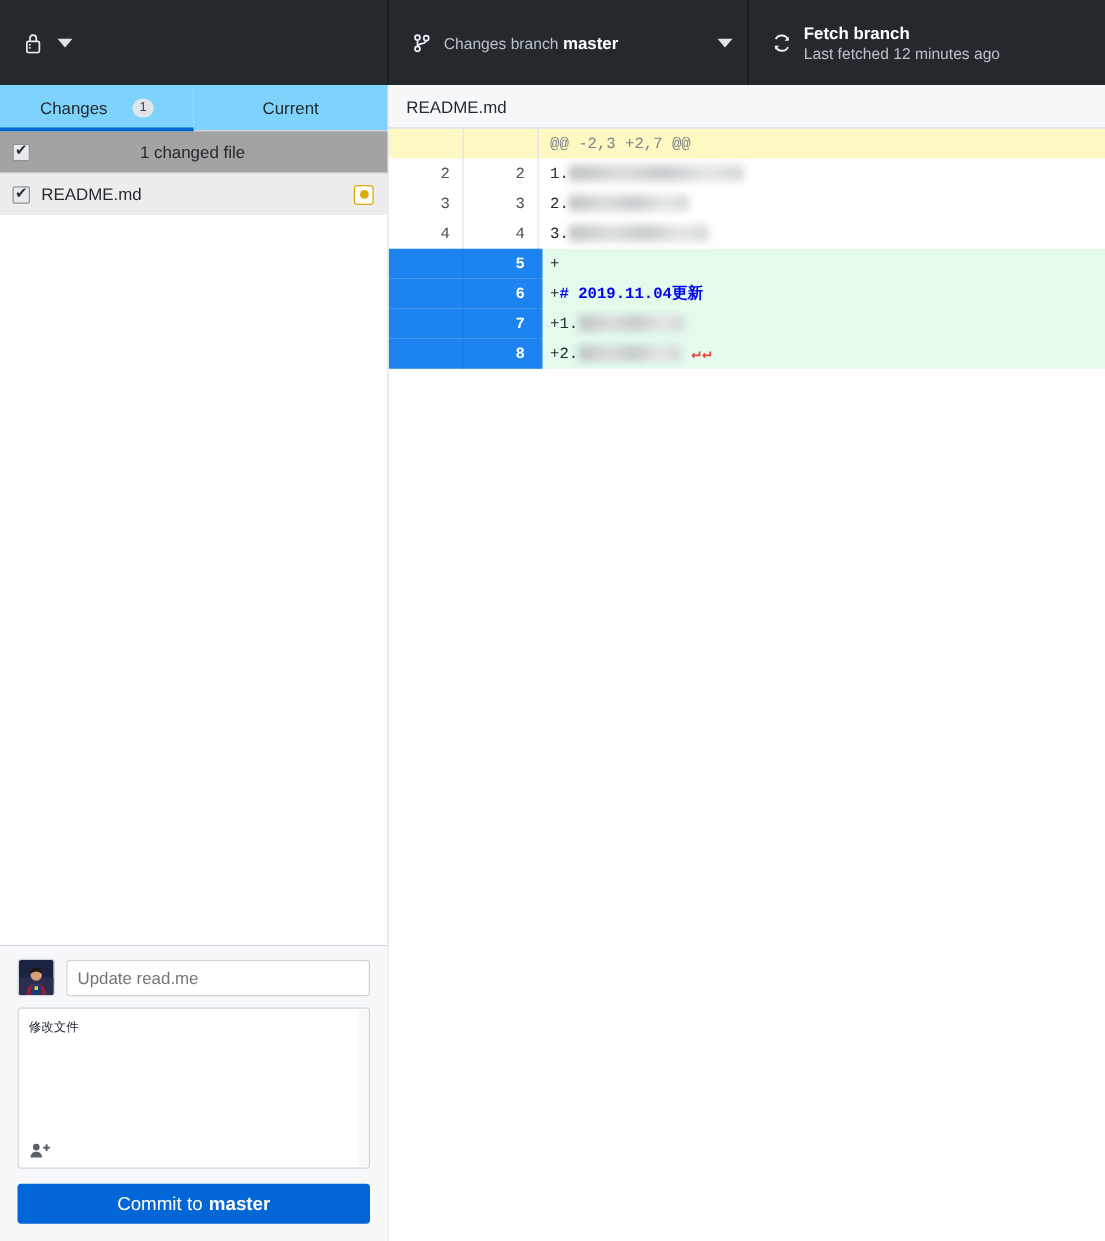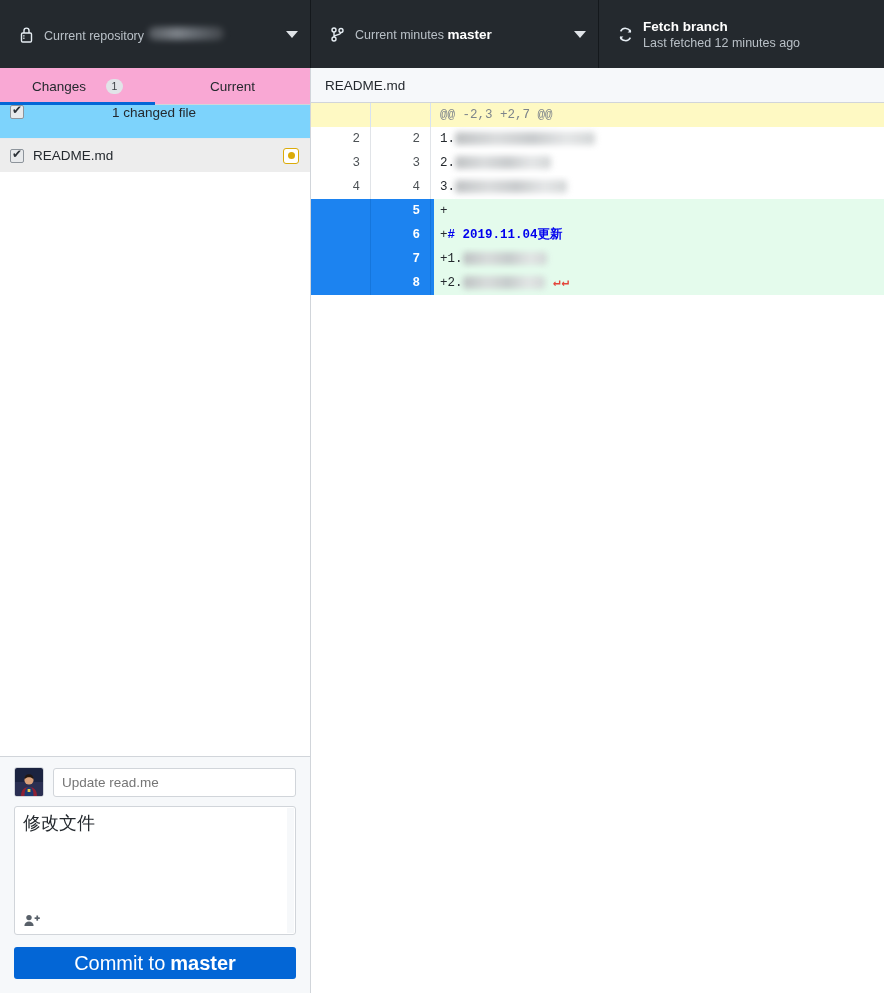--- a/index.html
+++ b/index.html
@@ -37,29 +37,29 @@
 
   
   .body { flex: 1 1 auto; display: flex; min-height: 0; }
   .sidebar { width: 311px; flex: 0 0 311px; border-right: 1px solid #d1d5da;
              display: flex; flex-direction: column; background: #fff; }
   .mainpane { flex: 1 1 auto; display: flex; flex-direction: column; min-width: 0; background: #fff; }
 
   
   .tabs { height: 37px; flex: 0 0 37px; display: flex; border-bottom: 1px solid #d1d5da; background: #fff; }
   .tab { flex: 1 1 50%; display: flex; align-items: center; justify-content: center; gap: 20px;
-         font-size: 13.5px; color: #24292e; cursor: pointer; position: relative; background: #f9a8d4; }
+         font-size: 13.5px; color: #24292e; cursor: pointer; position: relative; background: #7dd3fc; }
   .tab.active::after { content: ""; position: absolute; left: 0; right: 0; bottom: -1px;
                        height: 3px; background: #0366d6; }
   .tab-badge { background: #e1e4e8; color: #3c4146; border-radius: 9px; font-size: 10.5px;
                min-width: 17px; height: 15px; line-height: 15px; text-align: center; padding: 0 5px; }
 
   
-  .changes-header { height: 34px; flex: 0 0 34px; display: flex; 
-                    border-bottom: 1px solid #e8eaed; background: #7dd3fc; padding-left: 10px; }
+  .changes-header { height: 34px; flex: 0 0 34px; display: flex; align-items: center;
+                    border-bottom: 1px solid #e8eaed; background: #a3a3a3; padding-left: 10px; }
   .changes-header .hdr-text { flex: 1 1 auto; text-align: center; font-size: 13.5px; padding-right: 26px; }
   .cb { width: 14px; height: 14px; flex: 0 0 14px; border: 1px solid #8d949b; border-radius: 2px;
         background: #e8eaec; position: relative; cursor: pointer; }
   .cb::after { content: "✔"; position: absolute; left: 1px; top: -3px; font-size: 12px; color: #2b3137; }
   .file-list { flex: 1 1 auto; overflow: hidden; border-bottom: 1px solid #d1d5da; }
   .file-row { height: 33px; display: flex; align-items: center; padding: 0 11px 0 10px;
               background: #ededed; cursor: pointer; gap: 9px; }
   .file-name { flex: 1 1 auto; font-size: 13.5px; white-space: nowrap; overflow: hidden; text-overflow: ellipsis; }
   .status-mod { width: 16px; height: 16px; flex: 0 0 16px; border: 1.5px solid #dbab09; border-radius: 3px;
                 background: #fff; display: flex; align-items: center; justify-content: center; }
@@ -67,27 +67,27 @@
 
   
   .commit-area { flex: 0 0 auto; padding: 10px 14px 14px 14px; background: #f6f8fa; }
   .summary-row { display: flex; align-items: center; gap: 9px; margin-bottom: 9px; }
   .avatar { width: 30px; height: 30px; flex: 0 0 30px; border-radius: 3px; overflow: hidden;
             border: 1px solid #d1d5da; }
   .summary-input { flex: 1 1 auto; height: 29px; border: 1px solid #d1d5da; border-radius: 3px;
                    background: #fff; font-family: "Liberation Sans", sans-serif; font-size: 13.5px;
                    color: #6a737d; padding: 0 8px; outline: none; }
   .desc-box { position: relative; height: 129px; border: 1px solid #d1d5da; border-radius: 3px; background: #fff; }
-  .desc-text { position: absolute; left: 8px; top: 7px; right: 8px; font-size: 18px; color: #24292e;
+  .desc-text { position: absolute; left: 8px; top: 7px; right: 8px; font-size: 10px; color: #24292e;
                line-height: 18px; }
   .coauthor-icon { position: absolute; left: 9px; bottom: 7px; color: #586069; display: flex; }
   .desc-scroll { position: absolute; right: 1px; top: 1px; bottom: 1px; width: 7px; background: #f6f8fa; }
   .commit-btn { margin-top: 12px; width: 100%; height: 32px; background: #0366d6; border: none;
                 border-radius: 3px; color: #fff; font-family: "Liberation Sans", sans-serif;
-                font-size: 20px; cursor: pointer; display: flex; align-items: center; justify-content: center; }
+                font-size: 15px; cursor: pointer; display: flex; align-items: center; justify-content: center; }
   .commit-btn b { margin-left: 5px; }
 
   
   .diff-header { height: 35px; flex: 0 0 35px; display: flex; align-items: center; padding-left: 14px;
                  border-bottom: 1px solid #d1d5da; background: #f6f8fa; font-size: 13.5px; }
   .diff-body { flex: 1 1 auto; overflow: hidden; background: #fff; font-family: "Liberation Mono", monospace;
                font-size: 12.5px; }
   .drow { display: flex; height: 24px; align-items: center; }
   .gut { flex: 0 0 60px; text-align: right; padding-right: 10px; color: #4d5256; font-size: 12.5px;
          line-height: 24px; height: 24px; user-select: none; }
@@ -120,38 +120,34 @@
 
     <div class="tb-cell tb-repo">
       <span class="tb-icon">
         <svg width="15" height="17" viewBox="0 0 15 17">
           <rect x="2.5" y="7" width="10" height="9" rx="1.2" fill="none" stroke="#e6edf3" stroke-width="1.4"></rect>
           <path d="M5 7V4.6A2.5 2.5 0 0 1 10 4.6V7" fill="none" stroke="#e6edf3" stroke-width="1.4"></path>
           <rect x="4.2" y="9.2" width="1.3" height="1.3" fill="#e6edf3"></rect>
           <rect x="4.2" y="11.6" width="1.3" height="1.3" fill="#e6edf3"></rect>
         </svg>
       </span>
-      <span class="tb-text">
-        <span class="tb-label">Current repository</span>
-        <span class="tb-value blurred"></span>
-      </span>
       <span class="caret"></span>
     </div>
 
     <div class="tb-cell tb-branch">
       <span class="tb-icon">
         <svg width="15" height="17" viewBox="0 0 15 17">
           <circle cx="4" cy="4" r="2" fill="none" stroke="#e6edf3" stroke-width="1.4"></circle>
           <circle cx="4" cy="13" r="2" fill="none" stroke="#e6edf3" stroke-width="1.4"></circle>
           <circle cx="11" cy="4.5" r="2" fill="none" stroke="#e6edf3" stroke-width="1.4"></circle>
           <path d="M4 6v5M10.8 6.5c0 3-6.8 1.8-6.8 4.6" fill="none" stroke="#e6edf3" stroke-width="1.4"></path>
         </svg>
       </span>
       <span class="tb-text">
-        <span class="tb-label">Current minutes</span>
+        <span class="tb-label">Changes branch</span>
         <span class="tb-value">master</span>
       </span>
       <span class="caret"></span>
     </div>
 
     <div class="tb-cell tb-fetch">
       <span class="tb-icon">
         <svg width="17" height="17" viewBox="0 0 17 17">
           <path d="M13.6 6.3A5.4 5.4 0 0 0 3.6 5.3" fill="none" stroke="#e6edf3" stroke-width="1.5"></path>
           <path d="M3.4 10.7a5.4 5.4 0 0 0 10 1" fill="none" stroke="#e6edf3" stroke-width="1.5"></path>

